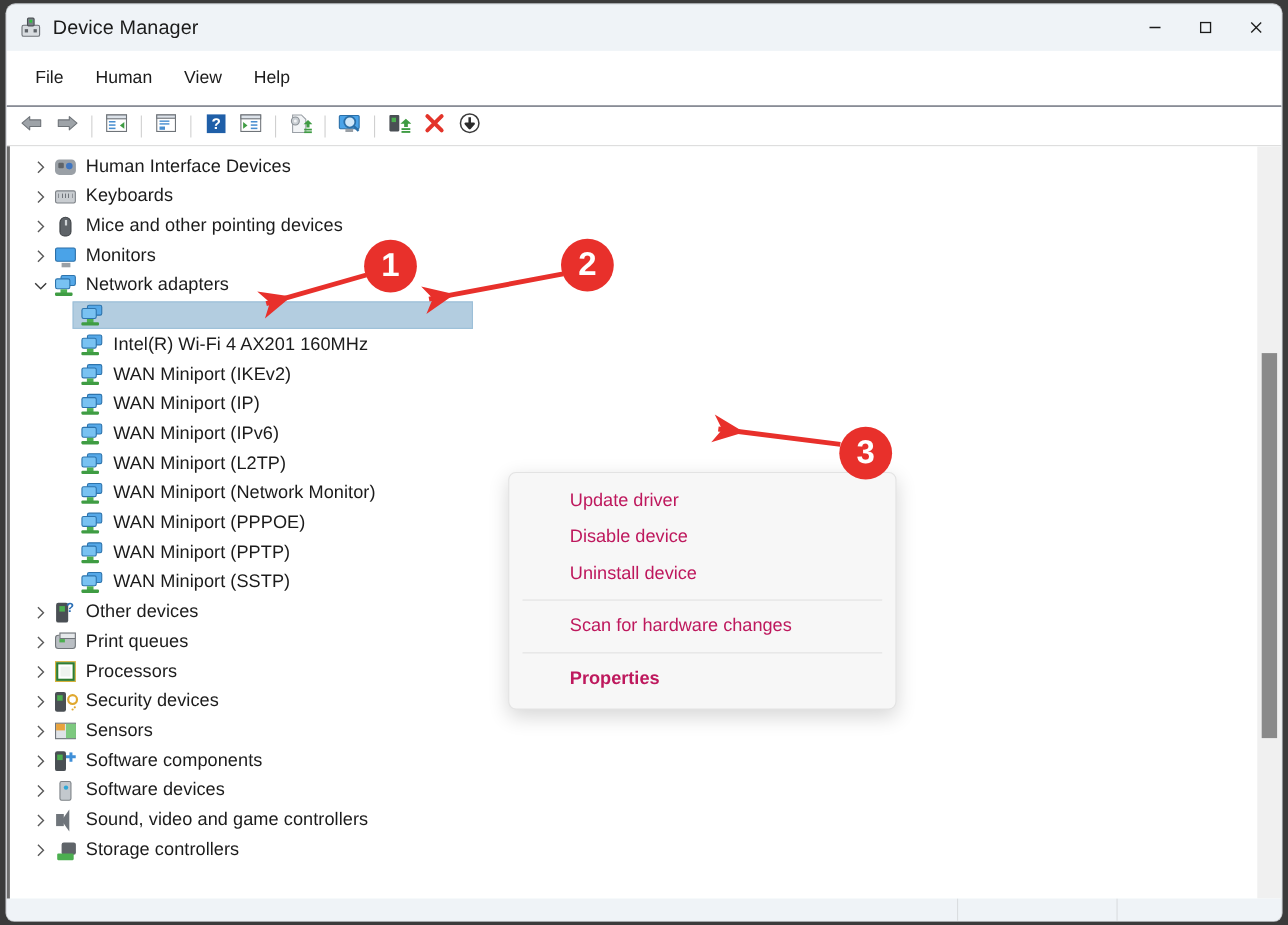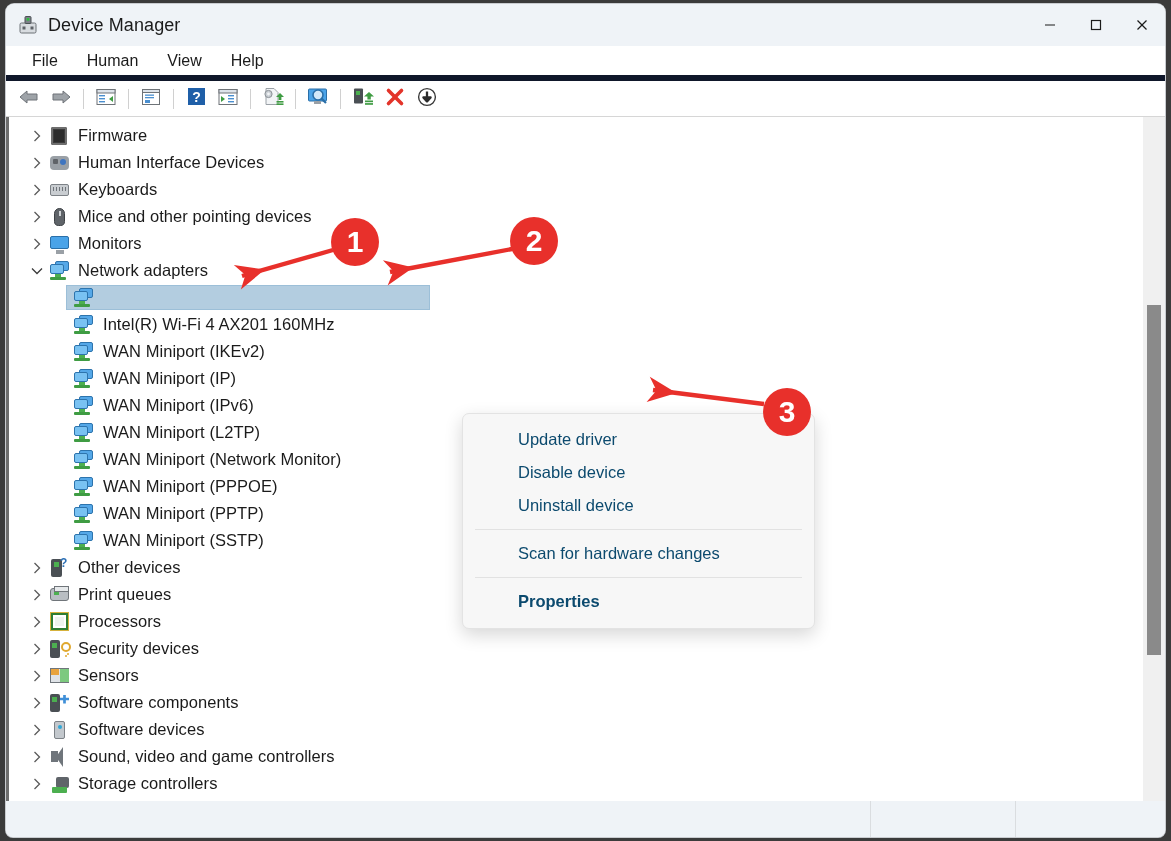--- a/index.html
+++ b/index.html
@@ -38,25 +38,25 @@
   .winbtns { margin-left: auto; display: flex; height: 42px; }
   .winbtn {
     width: 46px; height: 42px;
     display: flex; align-items: center; justify-content: center;
     color: #1b1b1b;
   }
   .winbtn svg { display: block; }
 
   
   #menubar {
-    height: 35px;
+    height: 51px;
     background: #ffffff;
     display: flex; align-items: center;
     padding-left: 14px;
-    border-bottom: 6px solid #0f172a;
+    border-bottom: 1px solid #0f172a;
   }
   .menuitem {
     font-size: 16px; color: #1b1b1b;
     padding: 3px 12px; margin-right: 5px;
     border-radius: 3px;
   }
 
   
   #toolbar {
     height: 36px;
@@ -244,21 +244,21 @@
     border: 1px solid #e3e3e3;
     border-radius: 7px;
     box-shadow: 0 6px 18px rgba(0,0,0,.16);
     padding: 9px 0 10px 0;
     z-index: 40;
   }
   .ctxitem {
     height: 33px;
     display: flex; align-items: center;
     padding-left: 55px;
-    font-size: 16.5px; color: #0c4a6e;
+    font-size: 16.5px; color: #be185d;
   }
   .ctxitem.bold { font-weight: bold; }
   .ctxsep { height: 1px; background: #e2e2e2; margin: 7px 12px 7px 12px; }
 
   
   #annot { position: absolute; left:0; top:0; width:1171px; height:841px; z-index:60; pointer-events:none; }
   .badge {
     position: absolute;
     width: 48px; height: 48px; border-radius: 50%;
     background: #e8302b;
@@ -441,31 +441,20 @@
           <path d="M10 4.6 v6.2 M10 14.4 l-3.6-4 h7.2 Z" fill="#2b2b2b" stroke="#2b2b2b" stroke-width="2.3" stroke-linejoin="round"></path>
         </svg>
       </span>
     </div>
   </div>
 
   <div id="content">
 
     <div id="tree">
 
-      <div class="row">
-        <span class="chev">
-          <svg width="8" height="12" viewBox="0 0 8 12">
-              <path d="M1.5 1 L6.5 6 L1.5 11" fill="none" stroke="#5a5a5a" stroke-width="1.3"></path>
-            </svg>
-        </span>
-        <span class="ico">
-            <i class="i-chip"></i>
-          </span>
-        <span class="lbl">Firmware</span>
-      </div>
 
       <div class="row">
         <span class="chev">
           <svg width="8" height="12" viewBox="0 0 8 12">
               <path d="M1.5 1 L6.5 6 L1.5 11" fill="none" stroke="#5a5a5a" stroke-width="1.3"></path>
             </svg>
         </span>
         <span class="ico">
             <i class="i-hid"></i>
           </span>

